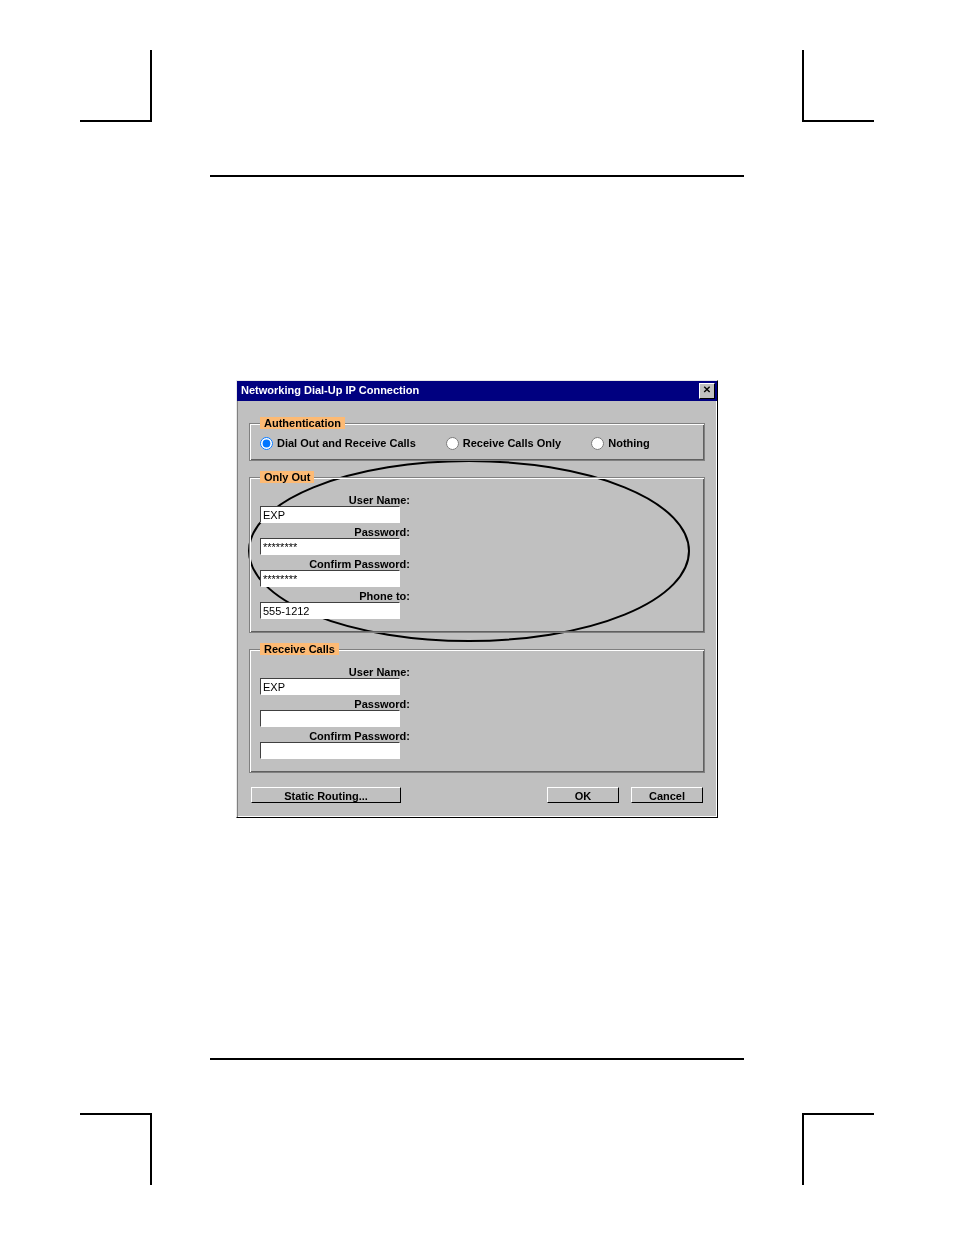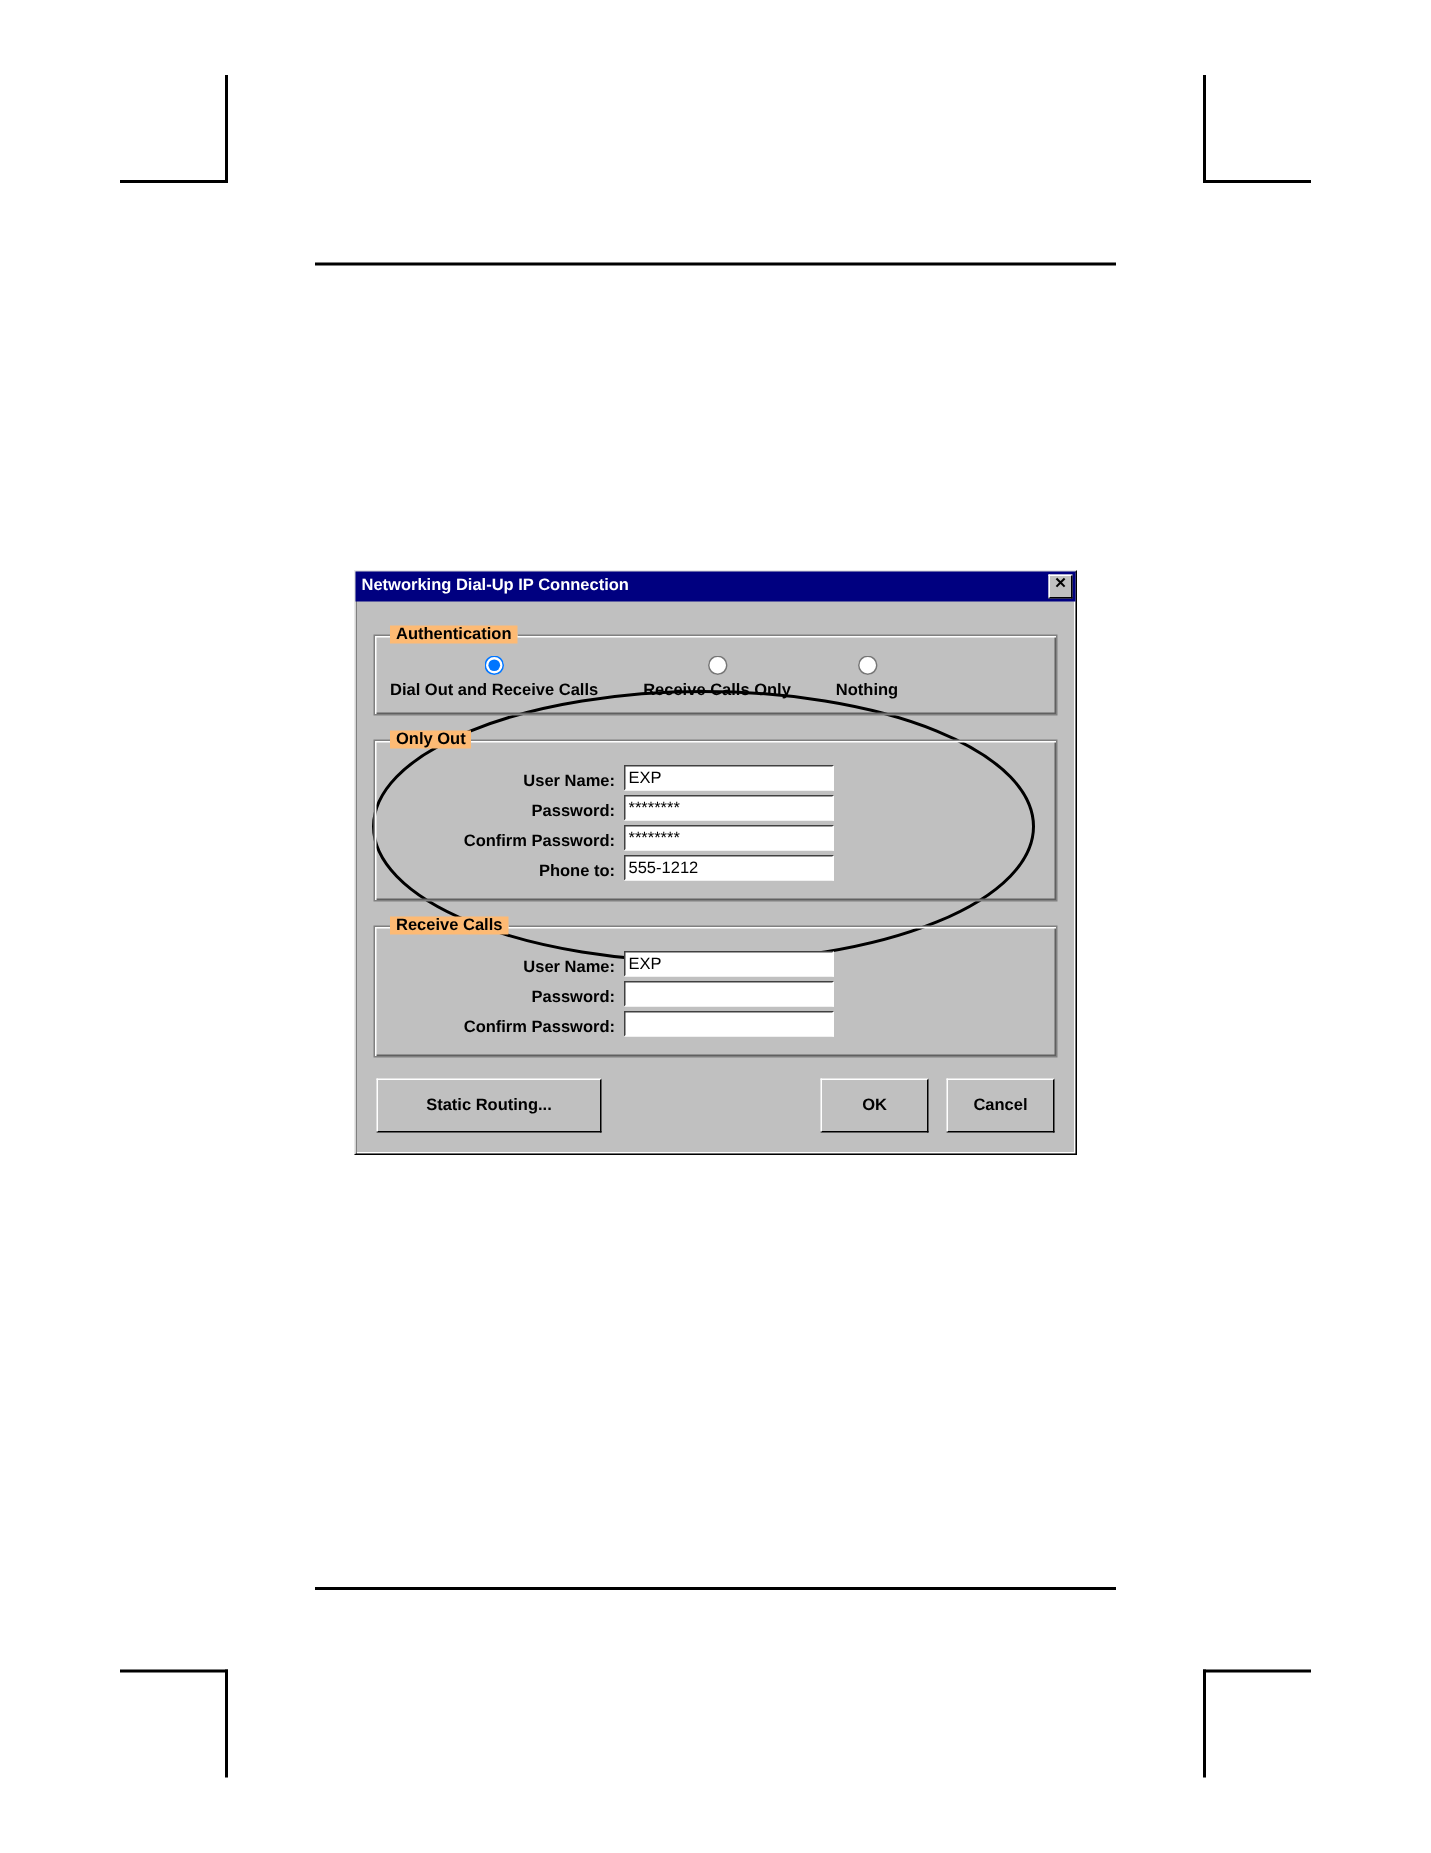--- a/index.html
+++ b/index.html
@@ -99,27 +99,28 @@
     padding: 0 4px;
     background: #fdba74;
   }
 
   .radio-row {
     display: flex;
     gap: 30px;
     font-size: 11px;
     font-weight: bold;
   }
-  .radio-row label { display: inline-flex; align-items: center; gap: 4px; white-space: nowrap; flex-direction: column; }
+  .radio-row label { display: inline-flex; gap: 4px; white-space: nowrap; }
   .radio-row input { margin: 0; }
 
   .form-row {
     display: flex;
-    align-items: flex-end;
+    align-items: flex-start;
     margin: 3px 0;
+    flex-direction: column;
   }
   .form-row .lbl {
     width: 150px;
     text-align: right;
     padding-right: 6px;
     font-size: 11px;
     font-weight: bold;
   }
   .form-row input[type="text"],
   .form-row input[type="password"] {
@@ -153,21 +154,21 @@
   button.win {
     font-family: inherit;
     font-size: 11px;
     font-weight: bold;
     background: #c0c0c0;
     border: 1px solid #000;
     border-top-color: #ffffff;
     border-left-color: #ffffff;
     padding: 2px 12px;
     min-width: 72px;
-    height: 36px;
+    height: 16px;
   }
   button.win.static { min-width: 150px; text-align: center; }
 
   
   .annot-ellipse {
     position: absolute;
     pointer-events: none;
   }
 </style>
 </head>

